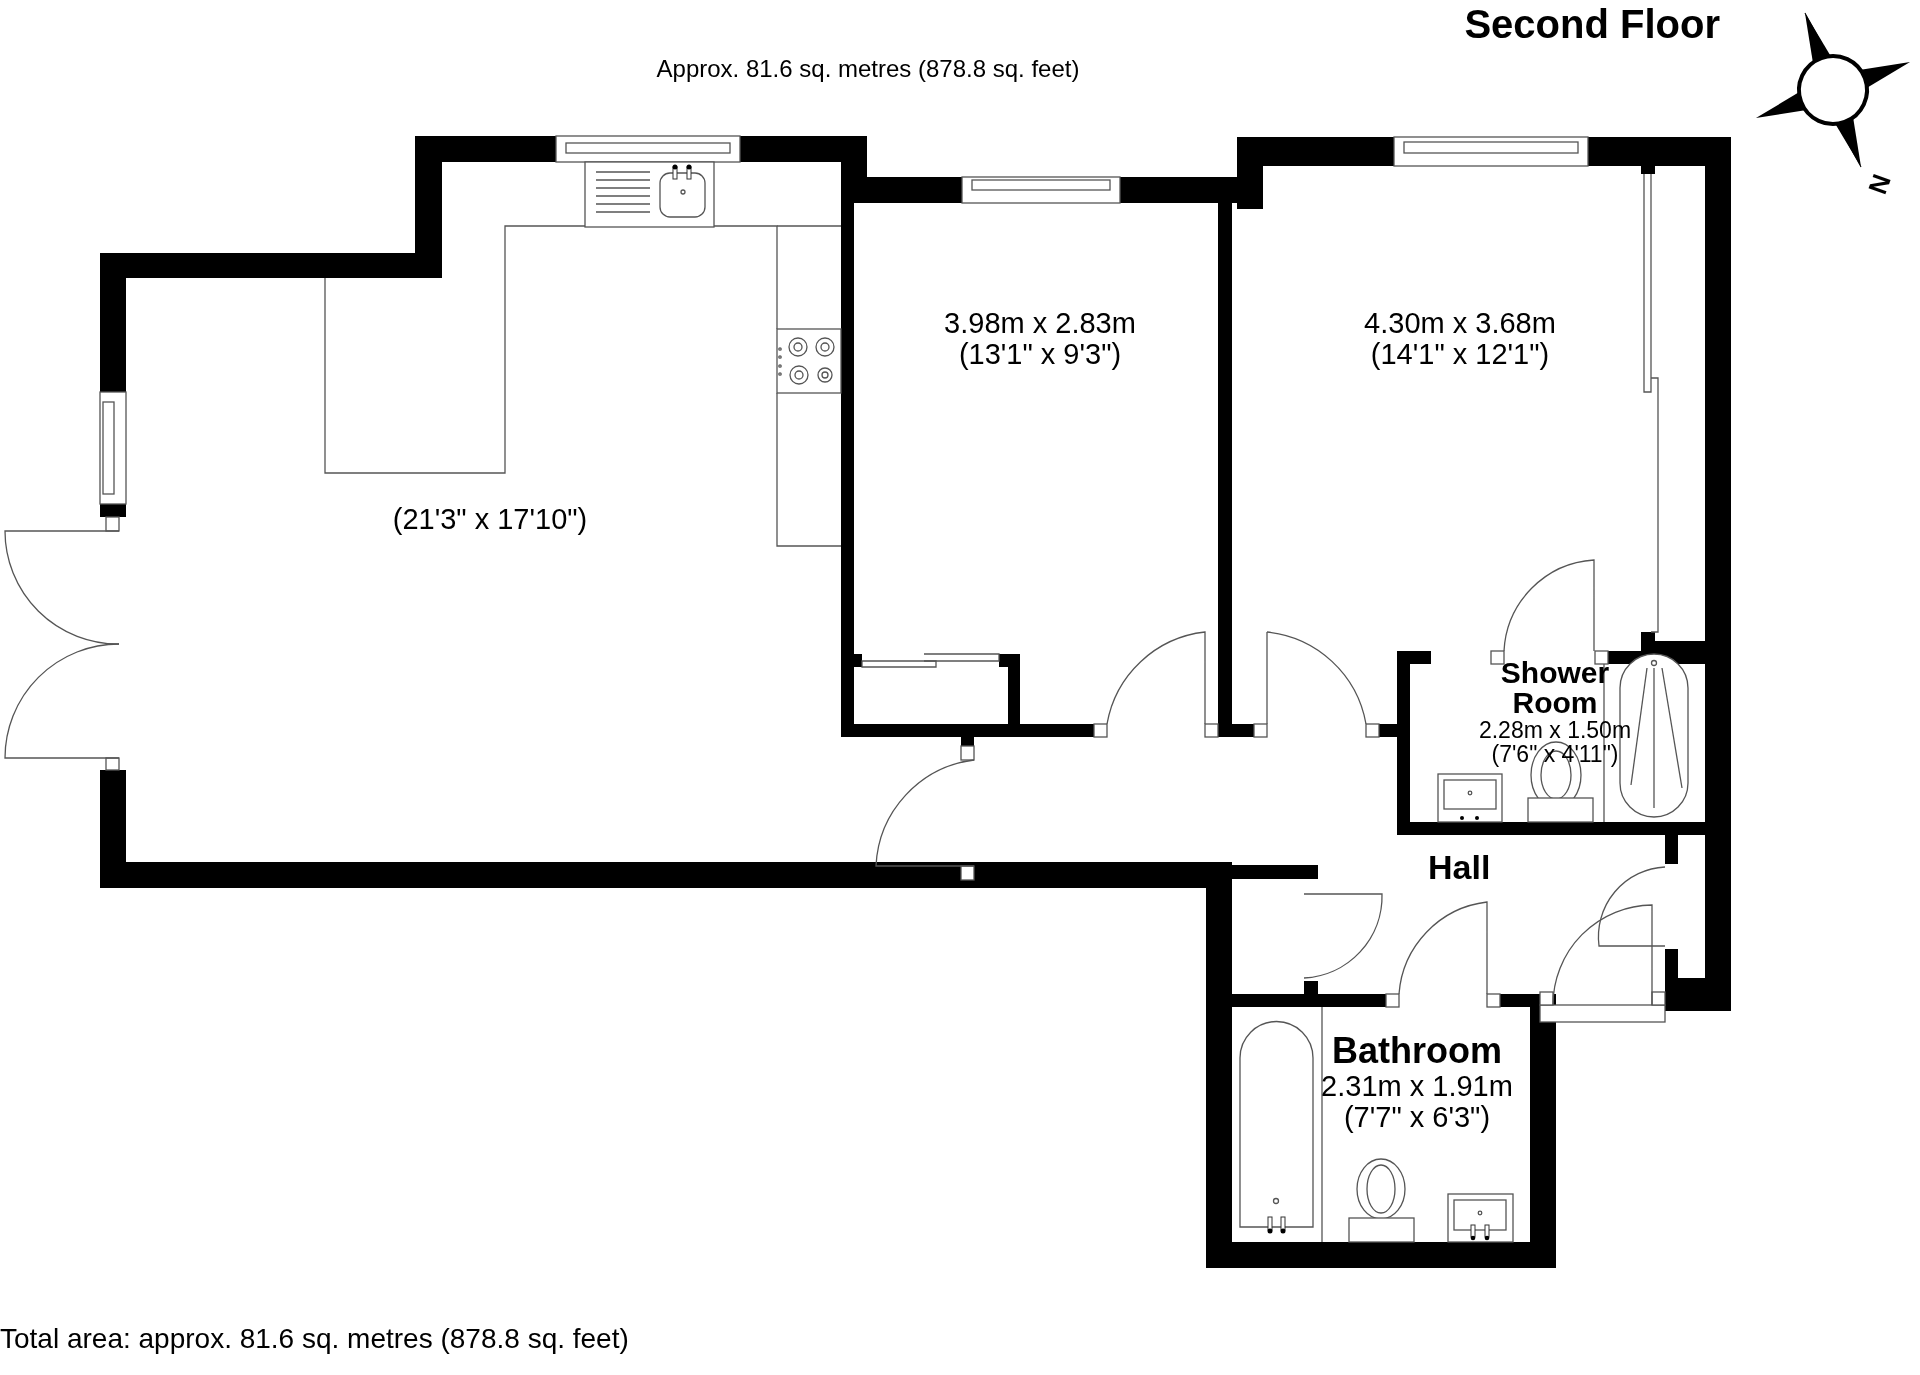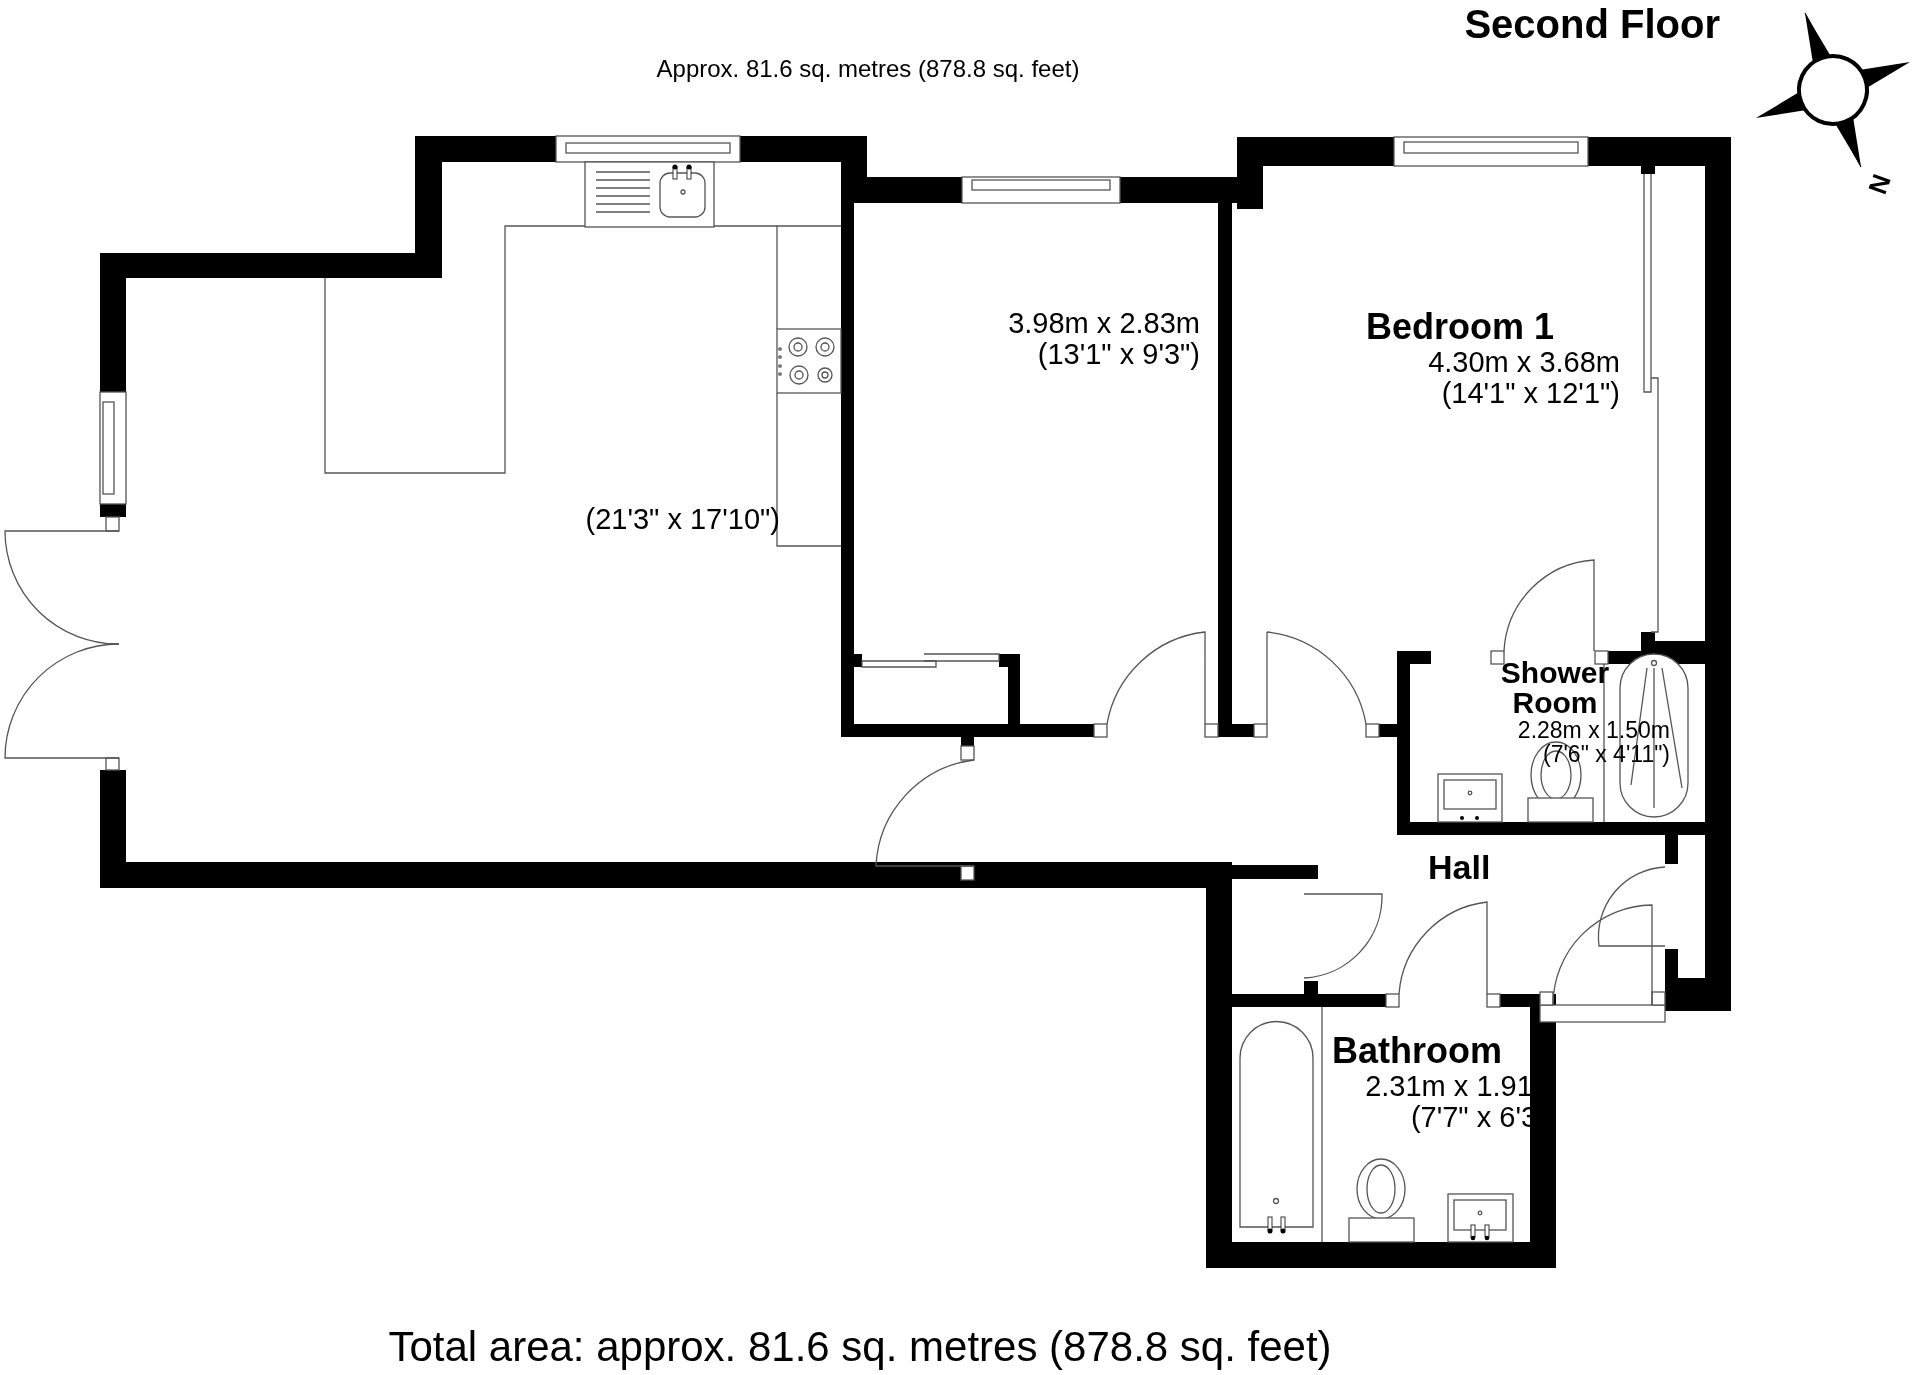--- a/index.html
+++ b/index.html
@@ -2,29 +2,29 @@
 <html><head>
 <meta charset="utf-8">
 <style>
   html, body { margin: 0; padding: 0; background: #ffffff; }
   body { width: 1920px; height: 1375px; position: relative; overflow: hidden;
          font-family: "Liberation Sans", "DejaVu Sans", sans-serif; color: #000; }
   .title { position: absolute; left: 0; width: 1720px; top: 2px; text-align: right;
            font-weight: bold; font-size: 40px; }
   .subtitle { position: absolute; left: 8px; width: 1720px; top: 55px; text-align: center;
               font-size: 24px; }
-  .footer { position: absolute; left: 0; width: 1720px; top: 1323px; text-align: center;
-            font-size: 42px; }
+  .footer { position: absolute; left: 0; width: 1720px; top: 1323px; text-align: left;
+            font-size: 28px; }
   svg.plan { position: absolute; left: 0; top: 0; }
   .wall { fill: #000; }
   .fix { fill: #fff; stroke: #555; stroke-width: 1.3; }
   .line { fill: none; stroke: #555; stroke-width: 1.3; }
   .room { position: absolute; text-align: center; line-height: 1.08; }
   .room .name { font-weight: bold; font-size: 36px; }
-  .room .dim { font-size: 29px; text-align: right; }
+  .room .dim { font-size: 29px; }
   .room.small .name { font-size: 30px; line-height: 1.0; }
   .room.small .dim { font-size: 23px; line-height: 1.05; }
   .hall-label { position: absolute; font-weight: bold; font-size: 34px; }
   .compass { position: absolute; left: 1740px; top: 5px; width: 180px; height: 195px; }
 </style>
 </head>
 <body>
 
 <div class="title">Second Floor</div>
 <div class="subtitle">Approx. 81.6 sq. metres (878.8 sq. feet)</div>
@@ -232,21 +232,20 @@
 <div class="room" style="left:200px; top:504px; width:580px;">
   <div class="dim">(21'3" x 17'10")</div>
 </div>
 
 <div class="room" style="left:880px; top:308px; width:320px;">
   <div class="dim">3.98m x 2.83m</div>
   <div class="dim">(13'1" x 9'3")</div>
 </div>
 
 <div class="room" style="left:1300px; top:308px; width:320px;">
-  <div class="name">Bedroom 1</div>
   <div class="dim">4.30m x 3.68m</div>
   <div class="dim">(14'1" x 12'1")</div>
 </div>
 
 <div class="room small" style="left:1440px; top:658px; width:230px;">
   <div class="name">Shower</div>
   <div class="name">Room</div>
   <div class="dim">2.28m x 1.50m</div>
   <div class="dim">(7'6" x 4'11")</div>
 </div>

